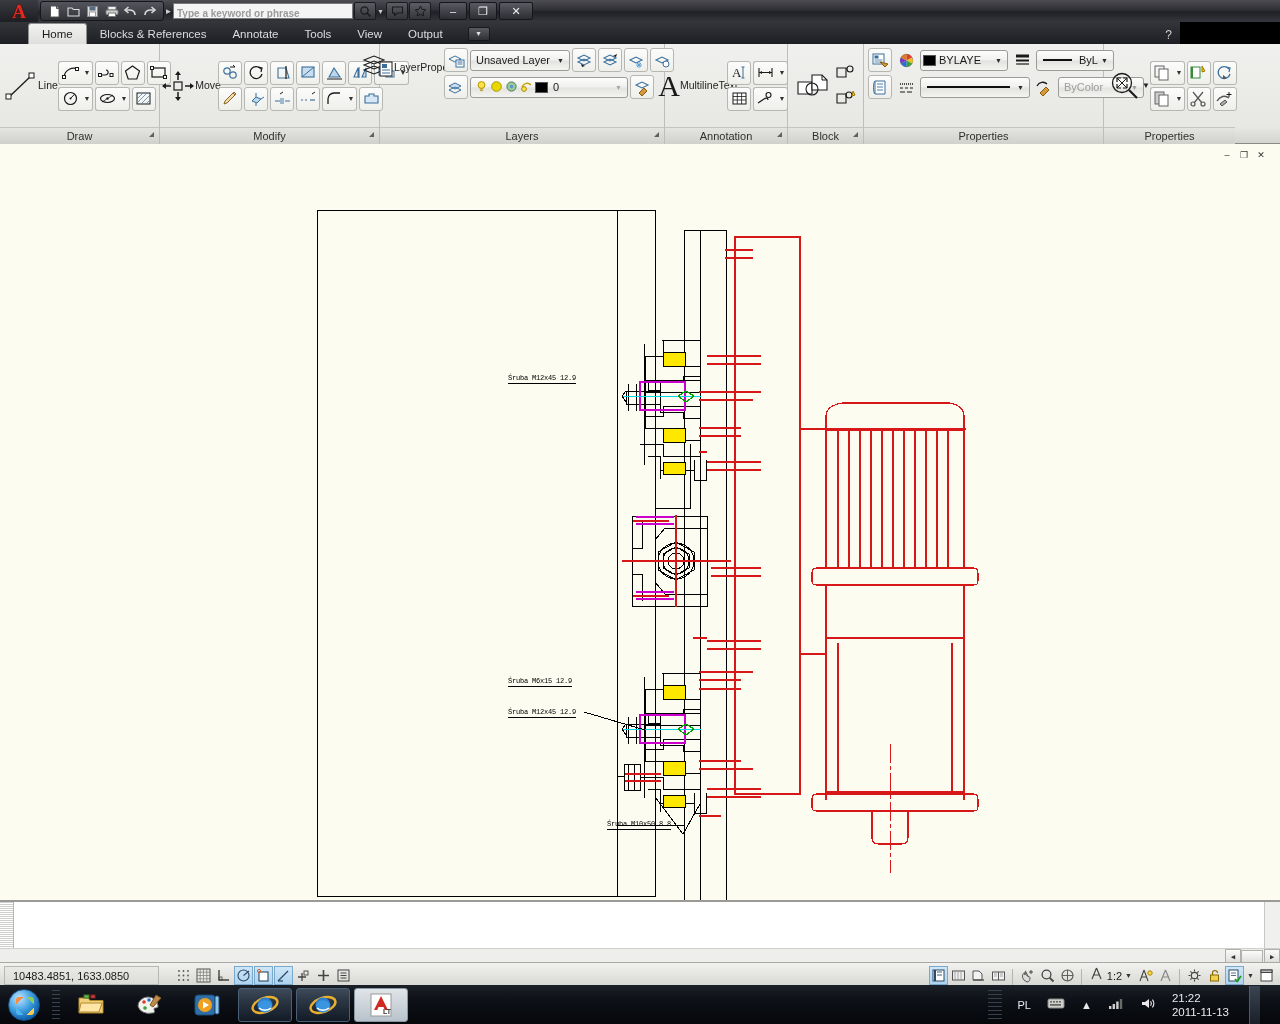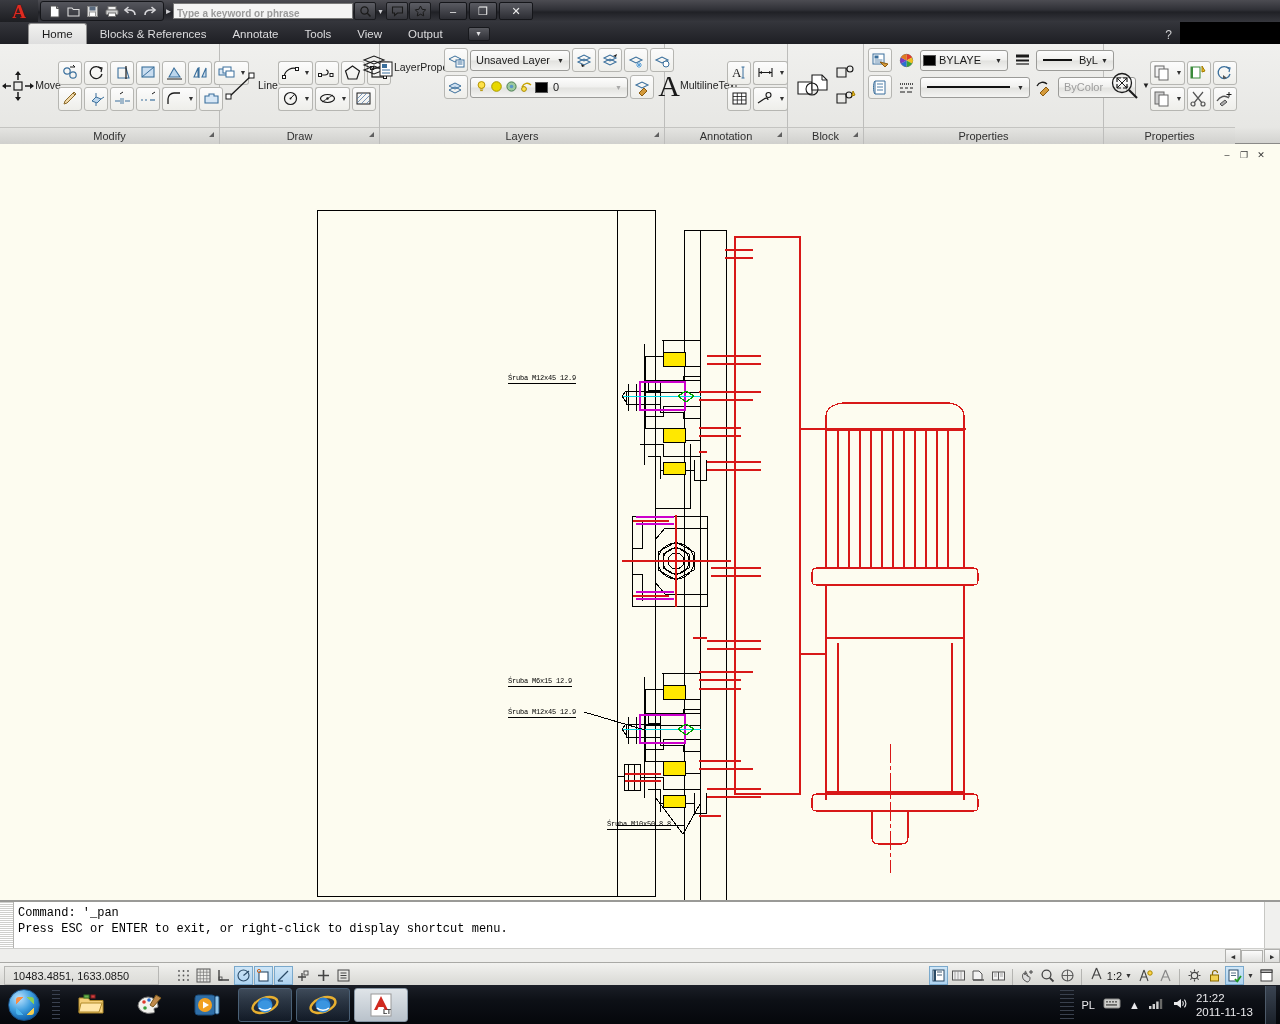--- a/index.html
+++ b/index.html
@@ -261,22 +261,22 @@
   }
   .tb-item.open {
     background: linear-gradient(to bottom,rgba(140,170,200,.33),rgba(60,90,130,.22));
     border: 1px solid #4c6party; border: 1px solid #4a6076;
   }
   .tb-item.active {
     background: linear-gradient(to bottom,#dfe4e8,#b9c2cb);
     border: 1px solid #8897a5;
   }
   .tray {
-    margin-left: auto; display: flex; align-items: center; gap: 8px;
-    padding-right: 4px; color: #e9e9ec; font-size: 11px;
+    margin-left: auto; display: flex; align-items: center; gap: 16px;
+    padding-right: 20px; color: #e9e9ec; font-size: 11px;
   }
   .tray-clock { line-height: 14px; font-size: 11.5px; }
   .showdesk {
     width: 11px; height: 38px; margin-left: 4px;
     background: linear-gradient(to bottom,#3a4452,#1a2029);
     border-left: 1px solid #4d5a69;
   }
   .tray-dots {
     width: 14px; height: 30px;
     background: repeating-linear-gradient(to bottom,#39404d 0 1px,transparent 1px 4px);
@@ -364,128 +364,20 @@
     <div class="tab">Blocks &amp; References</div>
     <div class="tab">Annotate</div>
     <div class="tab">Tools</div>
     <div class="tab">View</div>
     <div class="tab">Output</div>
     <div class="tab-more">▾</div>
     <div class="help-q">?</div>
   </div>
 
   <div class="ribbon">
-
-    <div class="panel" style="width:220px">
-      <div class="panel-body">
-        <div class="bigbtn">
-          <span class="bi">
-            <svg width="34" height="32" viewBox="0 0 34 32">
-                <rect x="13" y="12" width="8" height="8" fill="none" stroke="#1a1a1a" stroke-width="1.2"></rect>
-                <path d="M17 2v8M17 22v8M2 16h8M24 16h8" stroke="#1a1a1a" stroke-width="1.5"></path>
-                <path d="M17 1l3 4h-6zM17 31l3-4h-6zM1 16l4-3v6zM33 16l-4-3v6z" fill="#1a1a1a"></path>
-              </svg>
-          </span>
-          <span>Move</span>
-        </div>
-        <div class="grid2">
-          <div class="grow">
-            <div class="tbtn bd">
-                <svg width="19" height="17" viewBox="0 0 19 17">
-                  <circle cx="6" cy="7" r="3.2" fill="none" stroke="#3a6f9c" stroke-width="1.2"></circle>
-                  <circle cx="12" cy="11" r="3.2" fill="none" stroke="#3a6f9c" stroke-width="1.2"></circle>
-                  <path d="M9 3h5l-2-2" fill="none" stroke="#1a1a1a" stroke-width="1"></path>
-                </svg>
-              </div>
-            <div class="tbtn bd">
-                <svg width="19" height="17" viewBox="0 0 19 17">
-                  <path d="M14 5a6 6 0 1 0 1 5" fill="none" stroke="#1a1a1a" stroke-width="1.3"></path>
-                  <path d="M11 3l4 1-1 4" fill="none" stroke="#1a1a1a" stroke-width="1.2"></path>
-                </svg>
-              </div>
-            <div class="tbtn bd">
-                <svg width="19" height="17" viewBox="0 0 19 17">
-                  <path d="M5 14V4h8l3 10z" fill="none" stroke="#3a6f9c" stroke-width="1.1"></path>
-                  <path d="M13 2v13" stroke="#1a1a1a" stroke-width="1.2"></path>
-                </svg>
-              </div>
-            <div class="tbtn bd">
-                <svg width="19" height="17" viewBox="0 0 19 17">
-                  <rect x="3" y="3" width="12" height="10" fill="#c9ddf0" stroke="#3a6f9c" stroke-width="1.1"></rect>
-                  <path d="M3 13l12-10" stroke="#3a6f9c"></path>
-                </svg>
-              </div>
-            <div class="tbtn bd">
-                <svg width="19" height="17" viewBox="0 0 19 17">
-                  <path d="M4 13l5-9 6 9z" fill="#bcd6ec" stroke="#3a6f9c" stroke-width="1.1"></path>
-                  <path d="M2 15h15" stroke="#1a1a1a"></path>
-                </svg>
-              </div>
-            <div class="tbtn bd">
-                <svg width="19" height="17" viewBox="0 0 19 17">
-                  <path d="M8 3v11M3 13l4-9v9z" fill="none" stroke="#3a6f9c" stroke-width="1.1"></path>
-                  <path d="M11 13l4-9v9z" fill="#cfe0f0" stroke="#3a6f9c" stroke-width="1.1"></path>
-                </svg>
-              </div>
-            <div class="grp">
-              <div class="tbtn bd">
-                  <svg width="19" height="17" viewBox="0 0 19 17">
-                    <rect x="2" y="5" width="8" height="6" fill="#dce9f5" stroke="#3a6f9c"></rect>
-                    <rect x="6" y="3" width="8" height="6" fill="#fff" stroke="#3a6f9c"></rect>
-                    <rect x="9" y="7" width="8" height="6" fill="#fff" stroke="#3a6f9c"></rect>
-                  </svg>
-                </div>
-              <div class="dd">▼</div>
-            </div>
-          </div>
-          <div class="grow">
-            <div class="tbtn bd">
-                <svg width="19" height="17" viewBox="0 0 19 17">
-                  <path d="M3 14l3-1 9-9-2-2-9 9z" fill="#f0d8a8" stroke="#8a6a2a" stroke-width="1"></path>
-                  <path d="M12 3l2 2" stroke="#8a6a2a"></path>
-                </svg>
-              </div>
-            <div class="tbtn bd">
-                <svg width="19" height="17" viewBox="0 0 19 17">
-                  <path d="M5 11l4-4 5 2-4 4z" fill="#bcd6ec" stroke="#3a6f9c"></path>
-                  <path d="M9 7V3M14 9l3-2M9 13v3" stroke="#3a6f9c"></path>
-                </svg>
-              </div>
-            <div class="tbtn bd">
-                <svg width="19" height="17" viewBox="0 0 19 17">
-                  <path d="M2 11h5M12 11h5" stroke="#3a6f9c" stroke-width="1.2"></path>
-                  <path d="M8 8v6M10 8v6" stroke="#3a6f9c" stroke-width=".9"></path>
-                  <path d="M7 4l3-2" stroke="#1a1a1a"></path>
-                </svg>
-              </div>
-            <div class="tbtn bd">
-                <svg width="19" height="17" viewBox="0 0 19 17">
-                  <path d="M2 10h7" stroke="#3a6f9c" stroke-width="1.2" stroke-dasharray="2 2"></path>
-                  <path d="M11 10h5" stroke="#3a6f9c" stroke-width="1.2"></path>
-                  <path d="M13 4l3-2" stroke="#1a1a1a"></path>
-                </svg>
-              </div>
-            <div class="grp">
-              <div class="tbtn bd">
-                  <svg width="19" height="17" viewBox="0 0 19 17">
-                    <path d="M3 14V9a6 6 0 0 1 6-6h6" fill="none" stroke="#1a1a1a" stroke-width="1.3"></path>
-                  </svg>
-                </div>
-              <div class="dd">▼</div>
-            </div>
-            <div class="tbtn bd">
-                <svg width="19" height="17" viewBox="0 0 19 17">
-                  <path d="M3 13V6h4V4h5v2h4v7z" fill="#d7e7f5" stroke="#3a6f9c" stroke-width="1.1"></path>
-                </svg>
-              </div>
-          </div>
-        </div>
-      </div>
-      <div class="panel-title"><span>Modify</span><span class="arrow"></span></div>
-    </div>
 
     <div class="panel" style="width:160px">
       <div class="panel-body">
         <div class="bigbtn">
           <span class="bi">
             <svg width="34" height="32" viewBox="0 0 34 32">
                 <path d="M5 27L27 6" stroke="#1a1a1a" stroke-width="1.3" fill="none"></path>
                 <rect x="2" y="24" width="5" height="5" fill="#fff" stroke="#1a1a1a"></rect>
                 <rect x="25" y="3" width="5" height="5" fill="#fff" stroke="#1a1a1a"></rect>
               </svg>
@@ -548,20 +440,128 @@
             <div class="tbtn bd">
                 <svg width="19" height="17" viewBox="0 0 19 17">
                   <rect x="3" y="3" width="13" height="11" fill="none" stroke="#1a1a1a" stroke-width="1"></rect>
                   <path d="M3 9l6-6M3 13l10-10M7 14l9-9M12 14l4-4" stroke="#5a7fa8" stroke-width=".8"></path>
                 </svg>
               </div>
           </div>
         </div>
       </div>
       <div class="panel-title"><span>Draw</span><span class="arrow"></span></div>
+    </div>
+
+    <div class="panel" style="width:220px">
+      <div class="panel-body">
+        <div class="bigbtn">
+          <span class="bi">
+            <svg width="34" height="32" viewBox="0 0 34 32">
+                <rect x="13" y="12" width="8" height="8" fill="none" stroke="#1a1a1a" stroke-width="1.2"></rect>
+                <path d="M17 2v8M17 22v8M2 16h8M24 16h8" stroke="#1a1a1a" stroke-width="1.5"></path>
+                <path d="M17 1l3 4h-6zM17 31l3-4h-6zM1 16l4-3v6zM33 16l-4-3v6z" fill="#1a1a1a"></path>
+              </svg>
+          </span>
+          <span>Move</span>
+        </div>
+        <div class="grid2">
+          <div class="grow">
+            <div class="tbtn bd">
+                <svg width="19" height="17" viewBox="0 0 19 17">
+                  <circle cx="6" cy="7" r="3.2" fill="none" stroke="#3a6f9c" stroke-width="1.2"></circle>
+                  <circle cx="12" cy="11" r="3.2" fill="none" stroke="#3a6f9c" stroke-width="1.2"></circle>
+                  <path d="M9 3h5l-2-2" fill="none" stroke="#1a1a1a" stroke-width="1"></path>
+                </svg>
+              </div>
+            <div class="tbtn bd">
+                <svg width="19" height="17" viewBox="0 0 19 17">
+                  <path d="M14 5a6 6 0 1 0 1 5" fill="none" stroke="#1a1a1a" stroke-width="1.3"></path>
+                  <path d="M11 3l4 1-1 4" fill="none" stroke="#1a1a1a" stroke-width="1.2"></path>
+                </svg>
+              </div>
+            <div class="tbtn bd">
+                <svg width="19" height="17" viewBox="0 0 19 17">
+                  <path d="M5 14V4h8l3 10z" fill="none" stroke="#3a6f9c" stroke-width="1.1"></path>
+                  <path d="M13 2v13" stroke="#1a1a1a" stroke-width="1.2"></path>
+                </svg>
+              </div>
+            <div class="tbtn bd">
+                <svg width="19" height="17" viewBox="0 0 19 17">
+                  <rect x="3" y="3" width="12" height="10" fill="#c9ddf0" stroke="#3a6f9c" stroke-width="1.1"></rect>
+                  <path d="M3 13l12-10" stroke="#3a6f9c"></path>
+                </svg>
+              </div>
+            <div class="tbtn bd">
+                <svg width="19" height="17" viewBox="0 0 19 17">
+                  <path d="M4 13l5-9 6 9z" fill="#bcd6ec" stroke="#3a6f9c" stroke-width="1.1"></path>
+                  <path d="M2 15h15" stroke="#1a1a1a"></path>
+                </svg>
+              </div>
+            <div class="tbtn bd">
+                <svg width="19" height="17" viewBox="0 0 19 17">
+                  <path d="M8 3v11M3 13l4-9v9z" fill="none" stroke="#3a6f9c" stroke-width="1.1"></path>
+                  <path d="M11 13l4-9v9z" fill="#cfe0f0" stroke="#3a6f9c" stroke-width="1.1"></path>
+                </svg>
+              </div>
+            <div class="grp">
+              <div class="tbtn bd">
+                  <svg width="19" height="17" viewBox="0 0 19 17">
+                    <rect x="2" y="5" width="8" height="6" fill="#dce9f5" stroke="#3a6f9c"></rect>
+                    <rect x="6" y="3" width="8" height="6" fill="#fff" stroke="#3a6f9c"></rect>
+                    <rect x="9" y="7" width="8" height="6" fill="#fff" stroke="#3a6f9c"></rect>
+                  </svg>
+                </div>
+              <div class="dd">▼</div>
+            </div>
+          </div>
+          <div class="grow">
+            <div class="tbtn bd">
+                <svg width="19" height="17" viewBox="0 0 19 17">
+                  <path d="M3 14l3-1 9-9-2-2-9 9z" fill="#f0d8a8" stroke="#8a6a2a" stroke-width="1"></path>
+                  <path d="M12 3l2 2" stroke="#8a6a2a"></path>
+                </svg>
+              </div>
+            <div class="tbtn bd">
+                <svg width="19" height="17" viewBox="0 0 19 17">
+                  <path d="M5 11l4-4 5 2-4 4z" fill="#bcd6ec" stroke="#3a6f9c"></path>
+                  <path d="M9 7V3M14 9l3-2M9 13v3" stroke="#3a6f9c"></path>
+                </svg>
+              </div>
+            <div class="tbtn bd">
+                <svg width="19" height="17" viewBox="0 0 19 17">
+                  <path d="M2 11h5M12 11h5" stroke="#3a6f9c" stroke-width="1.2"></path>
+                  <path d="M8 8v6M10 8v6" stroke="#3a6f9c" stroke-width=".9"></path>
+                  <path d="M7 4l3-2" stroke="#1a1a1a"></path>
+                </svg>
+              </div>
+            <div class="tbtn bd">
+                <svg width="19" height="17" viewBox="0 0 19 17">
+                  <path d="M2 10h7" stroke="#3a6f9c" stroke-width="1.2" stroke-dasharray="2 2"></path>
+                  <path d="M11 10h5" stroke="#3a6f9c" stroke-width="1.2"></path>
+                  <path d="M13 4l3-2" stroke="#1a1a1a"></path>
+                </svg>
+              </div>
+            <div class="grp">
+              <div class="tbtn bd">
+                  <svg width="19" height="17" viewBox="0 0 19 17">
+                    <path d="M3 14V9a6 6 0 0 1 6-6h6" fill="none" stroke="#1a1a1a" stroke-width="1.3"></path>
+                  </svg>
+                </div>
+              <div class="dd">▼</div>
+            </div>
+            <div class="tbtn bd">
+                <svg width="19" height="17" viewBox="0 0 19 17">
+                  <path d="M3 13V6h4V4h5v2h4v7z" fill="#d7e7f5" stroke="#3a6f9c" stroke-width="1.1"></path>
+                </svg>
+              </div>
+          </div>
+        </div>
+      </div>
+      <div class="panel-title"><span>Modify</span><span class="arrow"></span></div>
     </div>
 
     <div class="panel" style="width:285px">
       <div class="panel-body" style="align-items:flex-start;padding-top:4px">
         <div class="bigbtn" style="width:60px">
           <span class="bi">
             <svg width="34" height="30" viewBox="0 0 34 30">
                 <path d="M4 8l10-4 10 4-10 4z" fill="none" stroke="#1a1a1a" stroke-width="1.1"></path>
                 <path d="M4 13l10-4 10 4-10 4z" fill="none" stroke="#1a1a1a" stroke-width="1.1"></path>
                 <path d="M4 18l10-4 10 4-10 4z" fill="none" stroke="#1a1a1a" stroke-width="1.1"></path>
@@ -800,21 +800,21 @@
             <div class="combo" style="width:110px">
               <span class="lwline" style="height:1.5px"></span>
               <span class="carrow">▼</span>
             </div>
             <div class="tbtn plain">
                 <svg width="19" height="17" viewBox="0 0 19 17">
                   <path d="M2 7c2-4 7-5 10-2" fill="none" stroke="#1a1a1a" stroke-width="1.3"></path>
                   <path d="M5 14l6-6 3 3-6 6z" fill="#d49a3a" stroke="#8a5a10"></path>
                 </svg>
               </div>
-            <div class="combo dis" style="width:78px">
+            <div class="combo dis" style="width:86px">
               <span class="ctext">ByColor</span>
               <span class="carrow">▼</span>
             </div>
           </div>
         </div>
       </div>
       <div class="panel-title"><span>Properties</span></div>
     </div>
 
     <div class="panel" style="width:131px;border-right:none">
@@ -1129,24 +1129,20 @@
     </svg>
 
     <div class="lbl" style="left:508px; top:230px">Śruba M12x45 12.9</div>
     <div class="lbl" style="left:508px; top:533px">Śruba M6x15 12.9</div>
     <div class="lbl" style="left:508px; top:564px">Śruba M12x45 12.9</div>
     <div class="lbl" style="left:607px; top:676px">Śruba M10x50 8.8</div>
   </div>
 
   <div class="cmdline">
     <div class="cmd-grip"></div>
-    <div class="cmd-lines">
-      <div>Command: '_pan</div>
-      <div>Press ESC or ENTER to exit, or right-click to display shortcut menu.</div>
-    </div>
     <div class="cmd-scroll"></div>
     <div class="cmd-input"></div>
     <div class="hscroll">
       <div class="hs-btn">◀</div>
       <div class="hs-thumb"></div>
       <div class="hs-btn">▶</div>
     </div>
   </div>
 
   <div class="statusbar">

